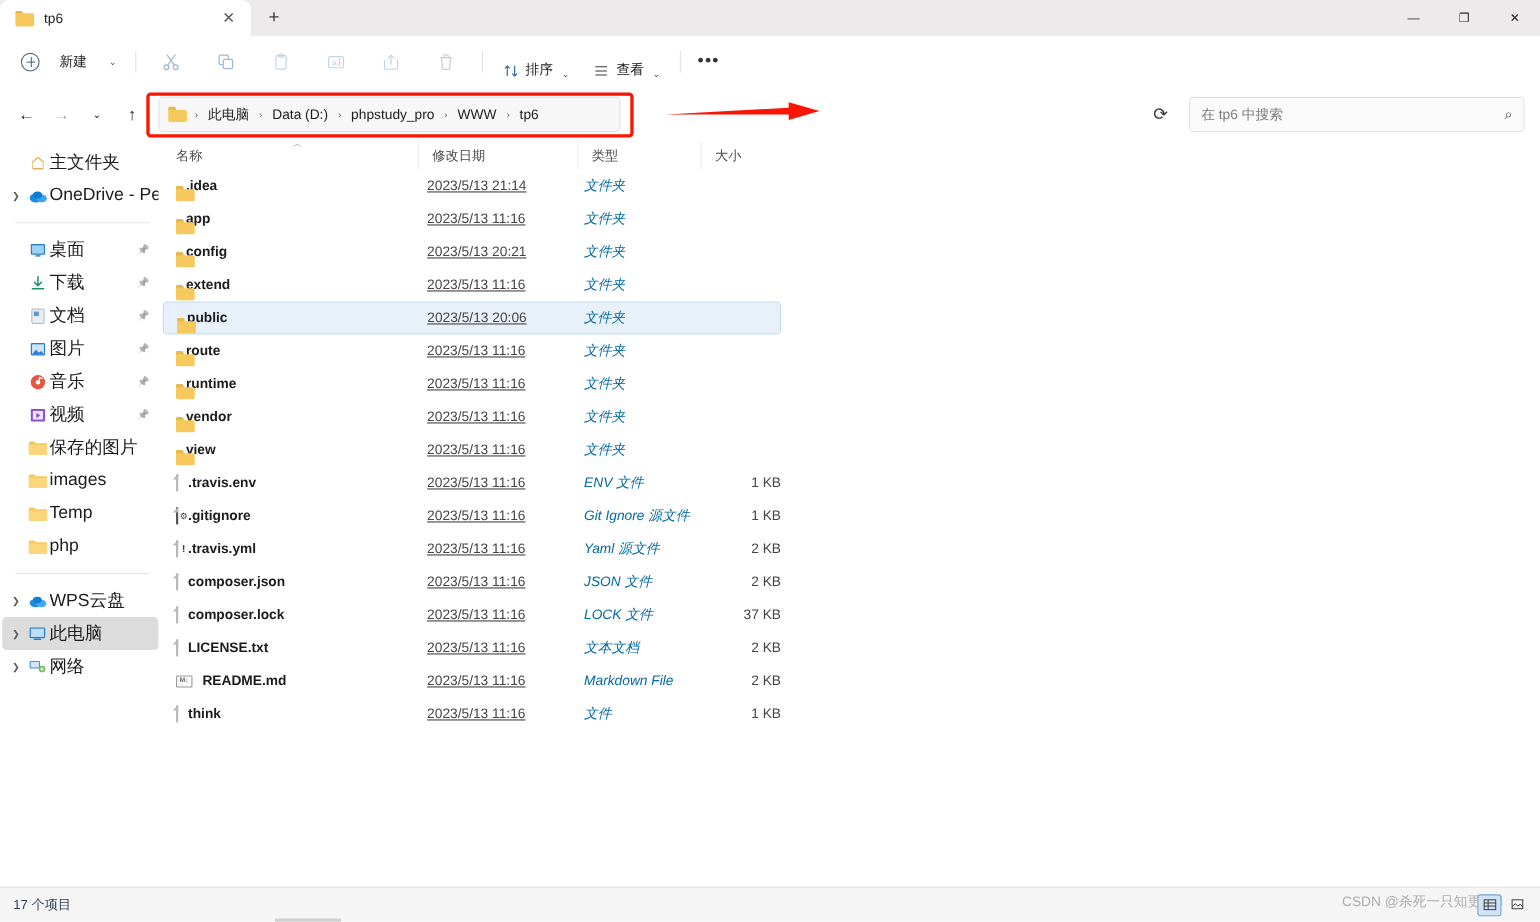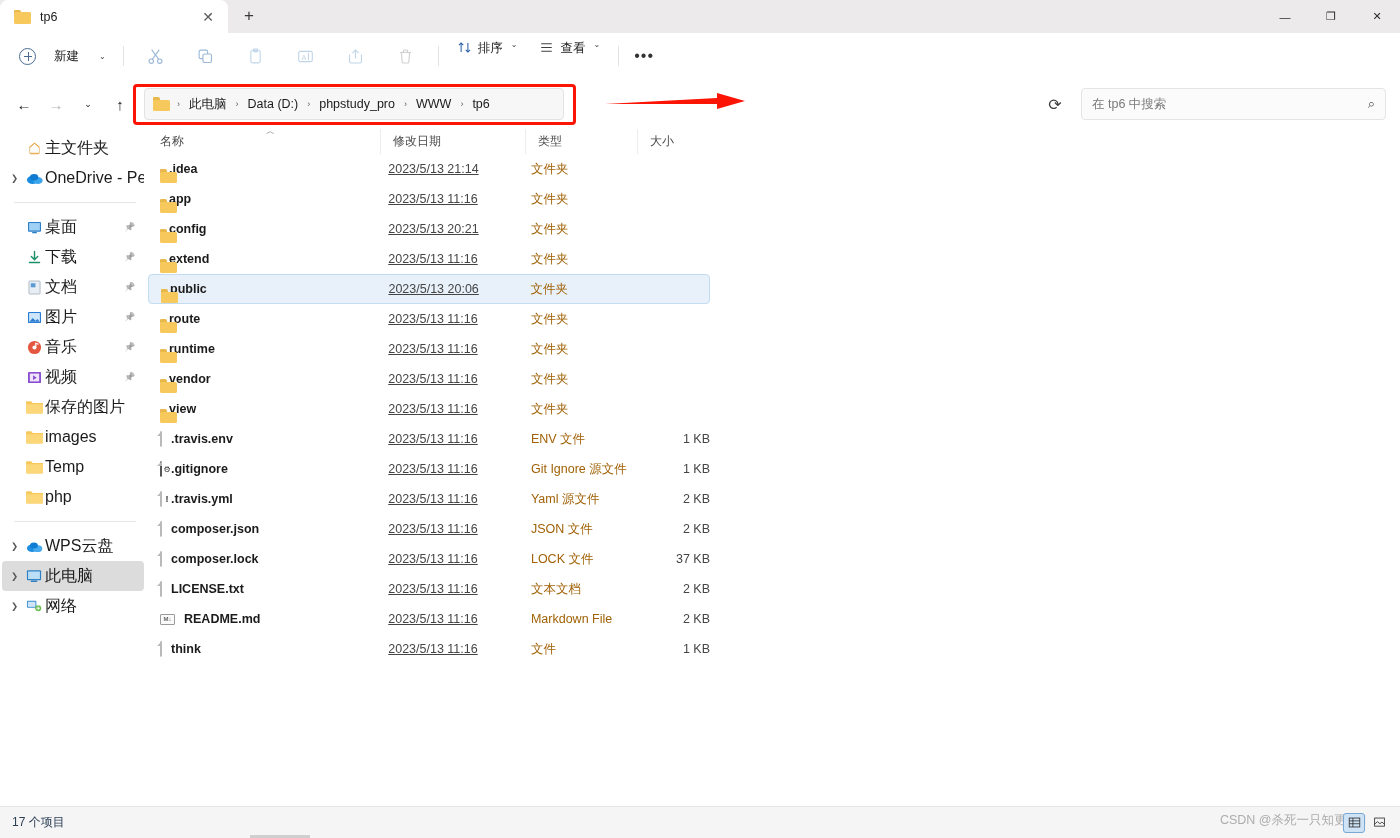--- a/index.html
+++ b/index.html
@@ -61,21 +61,21 @@
   .cmd-label { font-size: 12.5px; color: #1b1b1b; }
   .chev { font-size: 8px; color: #444; margin-left: 2px; }
 
   .cmd-icon {
     width: 40px; height: 32px; display: flex; align-items: center; justify-content: center;
     border-radius: 5px; margin: 0 4px;
   }
   .cmd-icon svg { opacity: .55; }
   .sep { width: 1px; height: 20px; background: #e3e3e3; margin: 0 6px; }
   .cmd-btn {
-    display: flex; align-items: flex-start; gap: 6px; height: 32px; padding: 0 10px;
+    display: flex; align-items: flex-end; gap: 6px; height: 32px; padding: 0 10px;
     border-radius: 5px;
   }
   .cmd-more {
     width: 34px; height: 32px; display: flex; align-items: center; justify-content: center;
     font-size: 16px; color: #333; border-radius: 5px; letter-spacing: 1px;
   }
 
   
   .addrrow {
     position: absolute; top: 79px; left: 0; width: 1400px; height: 50px;
@@ -159,21 +159,21 @@
   .c-size { width: 70px; }
 
   .row {
     height: 30px; display: flex; align-items: center; margin-right: 690px;
     border-radius: 4px; position: relative;
   }
   .row.selected { background: #e8f1fa; border: 1px solid #c2dcf2; }
   .cell { font-size: 12.5px; color: #1b1b1b; display: flex; align-items: center; }
   .cell-name { width: 244px; padding-left: 12px; gap: 9px; font-weight: bold; }
   .cell-date { width: 145px; color: #454545; text-decoration: underline; }
-  .cell-type { width: 112px; color: #a16207; }
+  .cell-type { width: 112px; color: #0369a1; font-style: italic; }
   .cell-size { width: 70px; color: #454545; justify-content: flex-end; }
 
   
   .fico { width: 17px; height: 14px; position: relative; flex: none; }
   .fico .tabp {
     position: absolute; left: 0; top: 0; width: 7px; height: 3.5px;
     background: #e8b84b; border-radius: 1px 2px 0 0;
   }
   .fico .body {
     position: absolute; left: 0; top: 2.5px; width: 17px; height: 11.5px;

